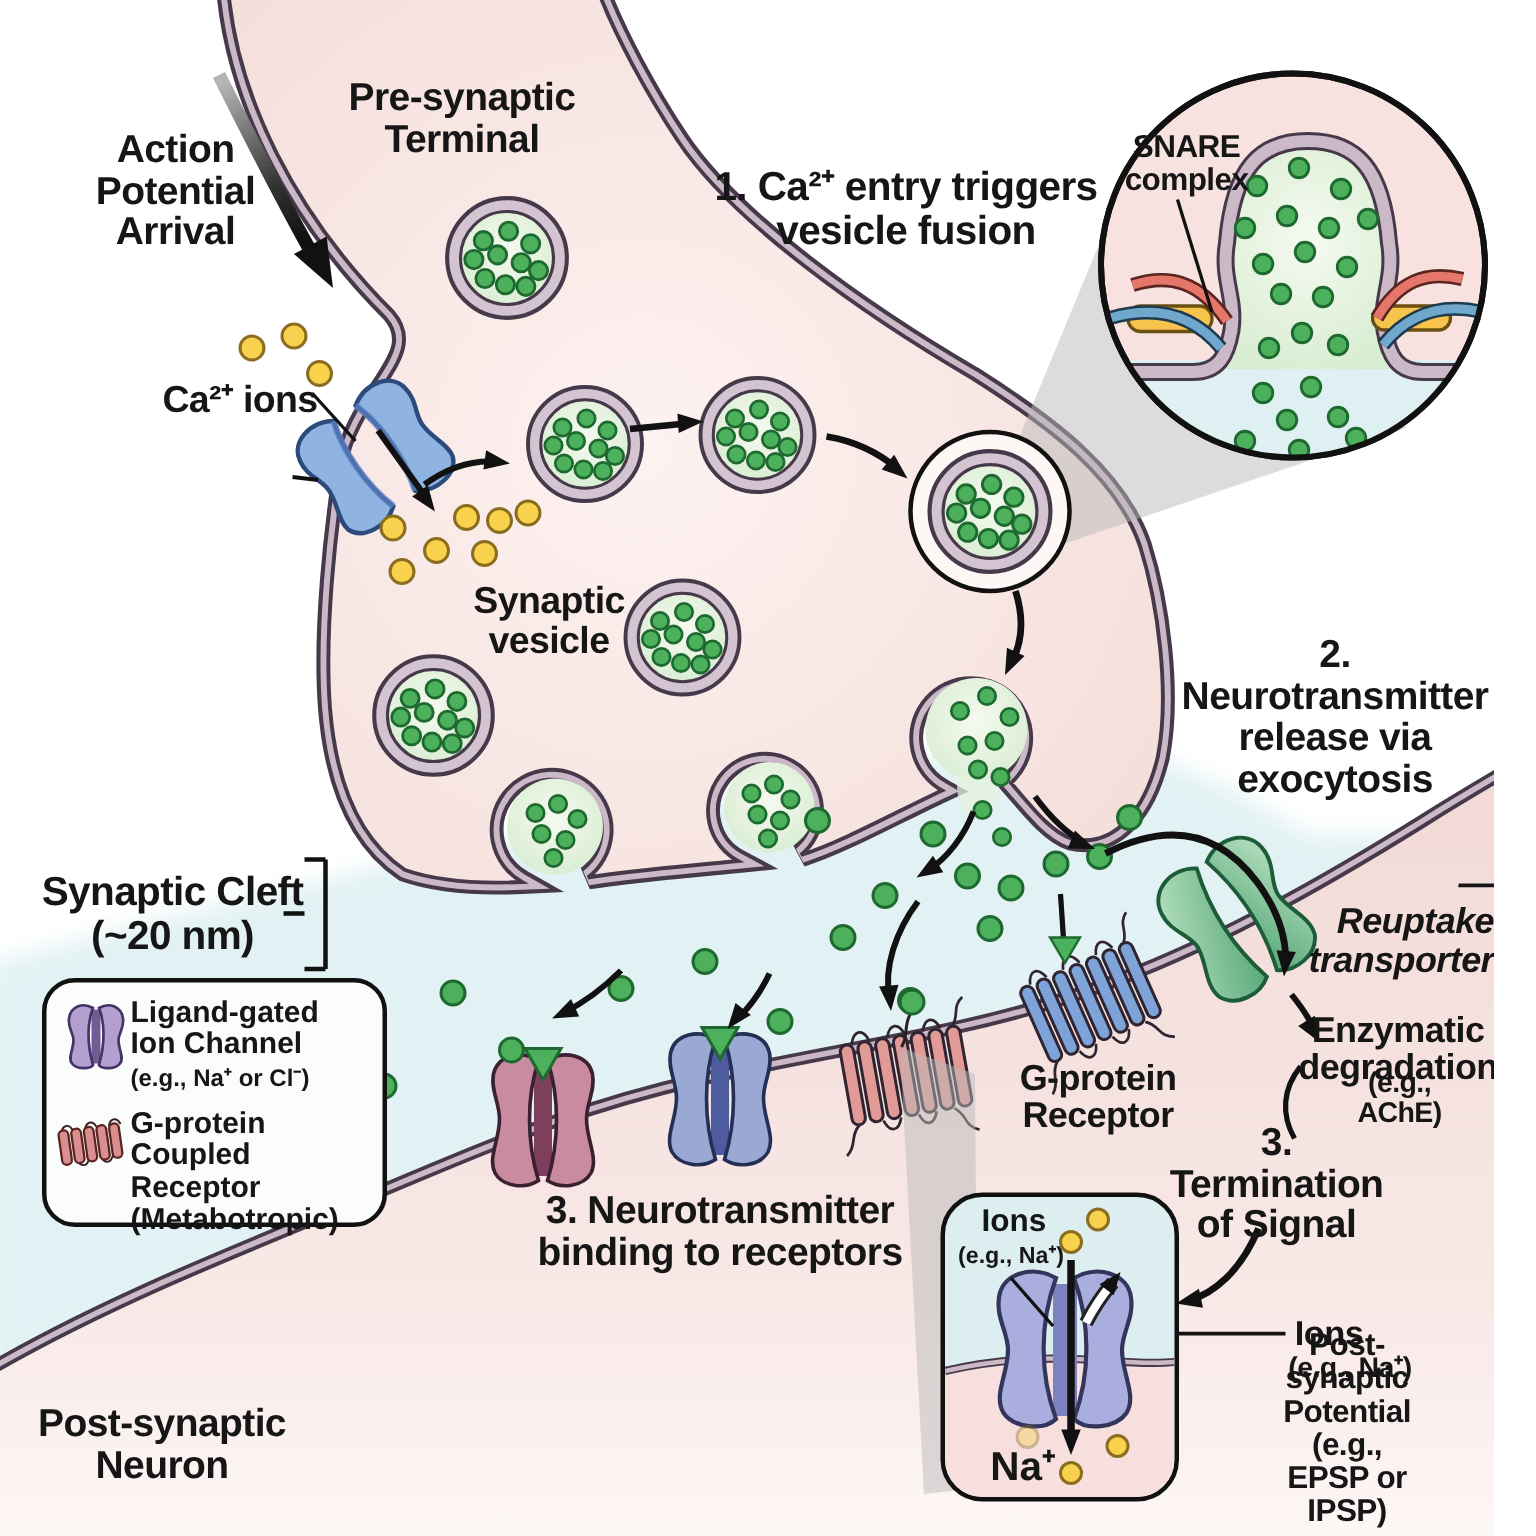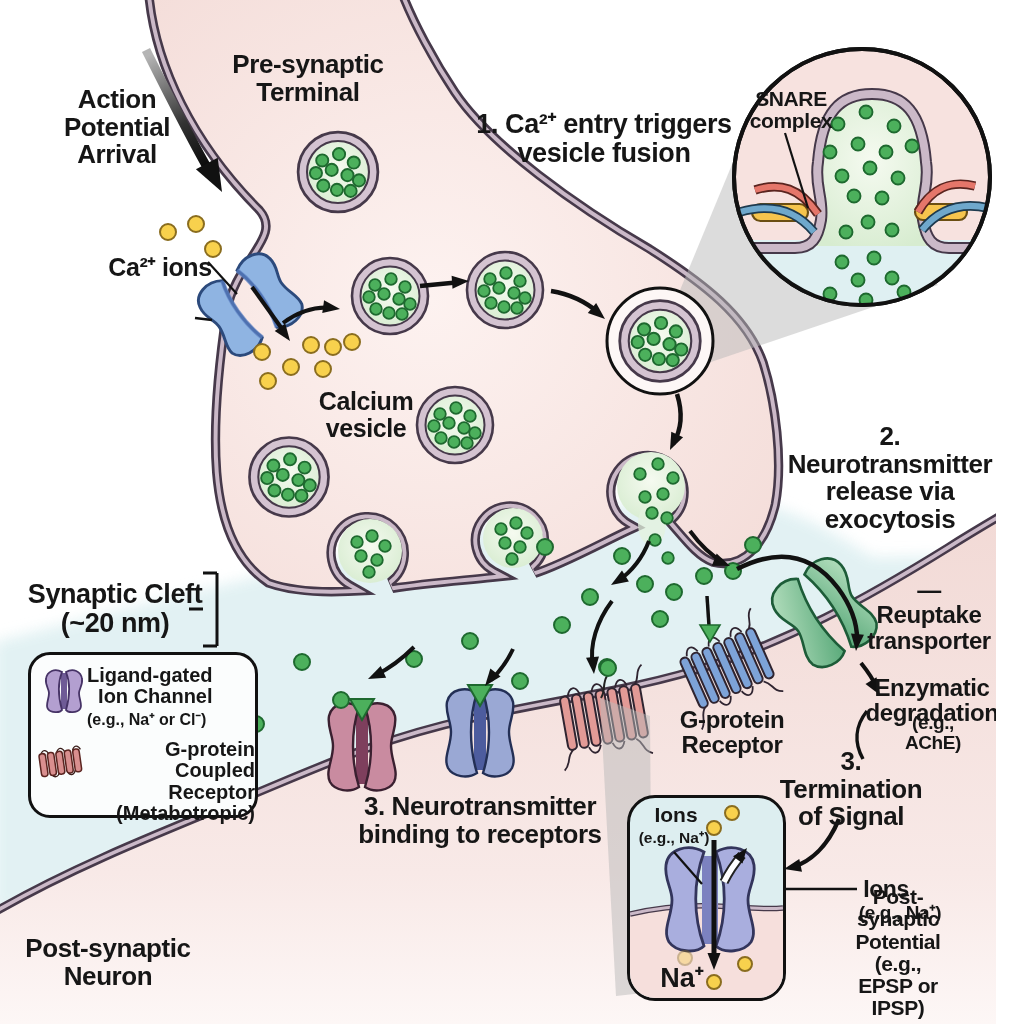--- a/index.html
+++ b/index.html
@@ -2,24 +2,24 @@
 <html><head>
 <meta charset="utf-8">
 <style>
   html,body{margin:0;padding:0;background:#fff;}
   #stage{position:relative;width:996px;height:1024px;background:#fff;overflow:hidden;
          font-family:"Liberation Sans",sans-serif;}
   #art{position:absolute;left:0;top:0;}
   .lbl{position:absolute;font-weight:bold;color:#161616;text-align:center;
        line-height:1.06;white-space:pre-line;letter-spacing:-0.4px;
        transform:translate(-50%,-50%);}
-  .lbl-left{transform:translate(0,-50%);text-align:center;}
+  .lbl-left{transform:translate(0,-50%);text-align:right;font-style:italic;}
   .box{position:absolute;border:3px solid #111;background:#fbfdfd;border-radius:22px;}
   #legend{left:28px;top:652px;width:224px;height:160px;}
-  .leg-txt{position:absolute;font-weight:bold;color:#161616;white-space:pre-line;line-height:1.07;text-align:right;}
+  .leg-txt{position:absolute;font-weight:bold;color:#161616;white-space:pre-line;line-height:1.07;}
   #ion-inset{left:627px;top:795px;width:153px;height:200px;border-radius:28px;
              border-width:3.5px;background:#ddeef0;overflow:hidden;}
   #ion-inset svg{position:absolute;left:0;top:0;}
   .in-lbl{position:absolute;font-weight:bold;color:#161616;text-align:center;
           transform:translate(-50%,-50%);white-space:pre-line;line-height:1.05;}
 </style>
 </head>
 <body>
 
 <div id="stage">
@@ -316,21 +316,21 @@
 <div class="lbl" style="left:308px;top:79px;font-size:26px">Pre-synaptic
 Terminal</div>
 <div class="lbl" style="left:117px;top:127px;font-size:26px">Action
 Potential
 Arrival</div>
 <div class="lbl" style="left:160px;top:267px;font-size:25px">Ca²⁺ ions</div>
 <div class="lbl" style="left:604px;top:139px;font-size:27px">1. Ca²⁺ entry triggers
 vesicle fusion</div>
 <div class="lbl" style="left:791px;top:110px;font-size:21px">SNARE
 complex</div>
-<div class="lbl" style="left:366px;top:414px;font-size:25px">Calcium
+<div class="lbl" style="left:366px;top:414px;font-size:25px">Synaptic
 vesicle</div>
 <div class="lbl" style="left:890px;top:478px;font-size:26px">2. Neurotransmitter
 release via
 exocytosis</div>
 <div class="lbl" style="left:115px;top:609px;font-size:27px">Synaptic Cleft
 (~20 nm)</div>
 <div class="lbl" style="left:480px;top:821px;font-size:26px">3. Neurotransmitter
 binding to receptors</div>
 <div class="lbl" style="left:732px;top:732px;font-size:24px">G-protein
 Receptor</div>

